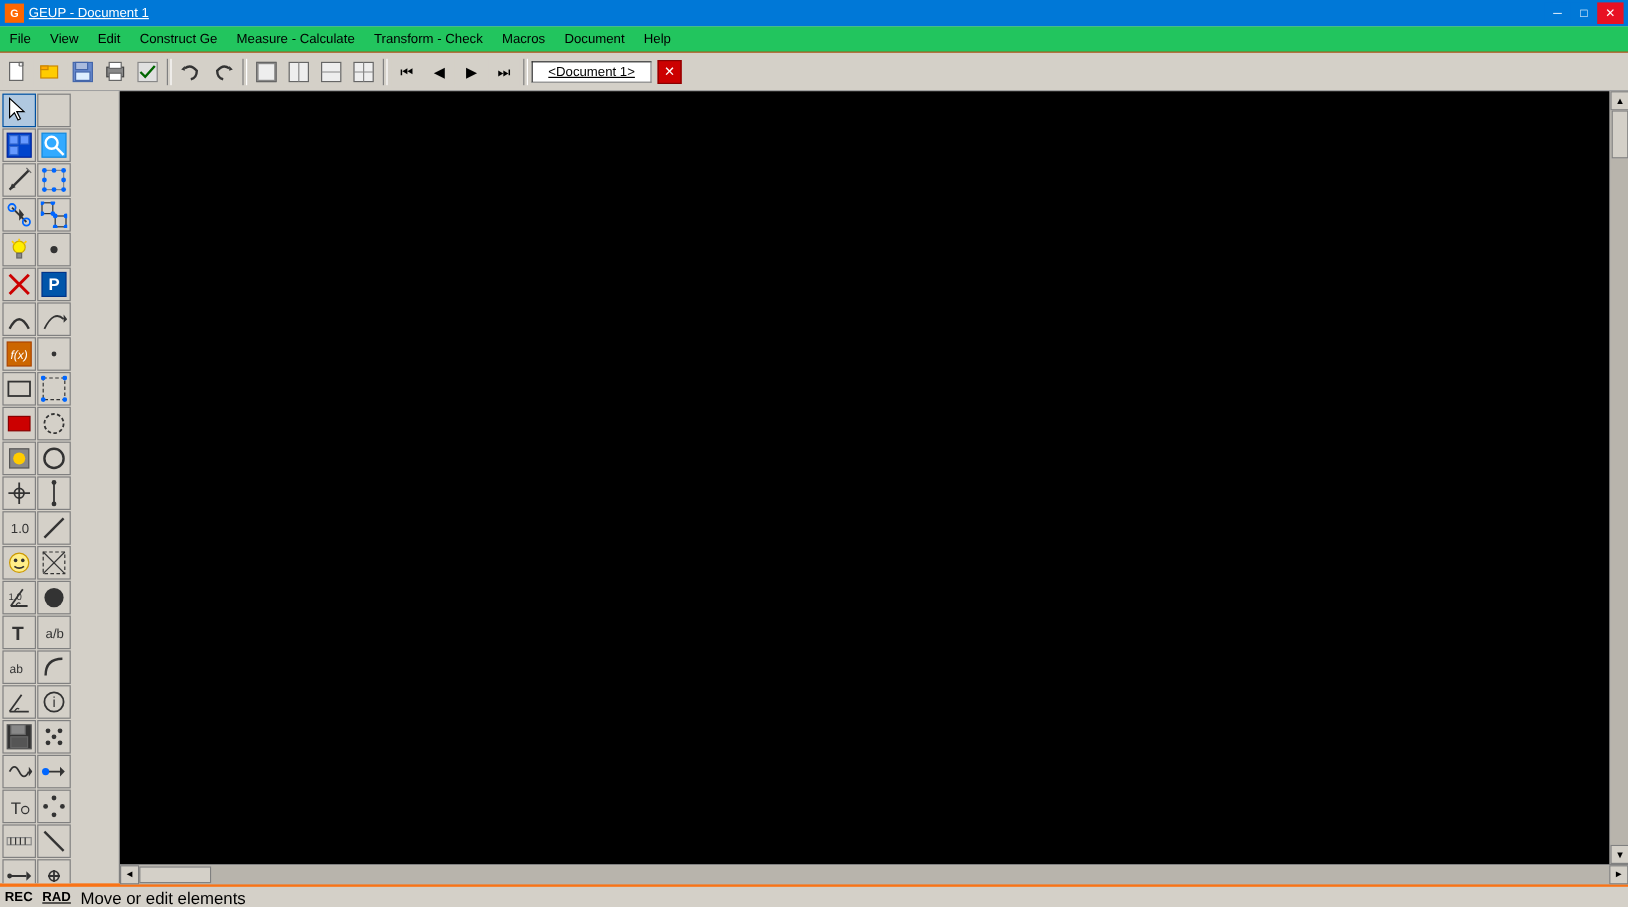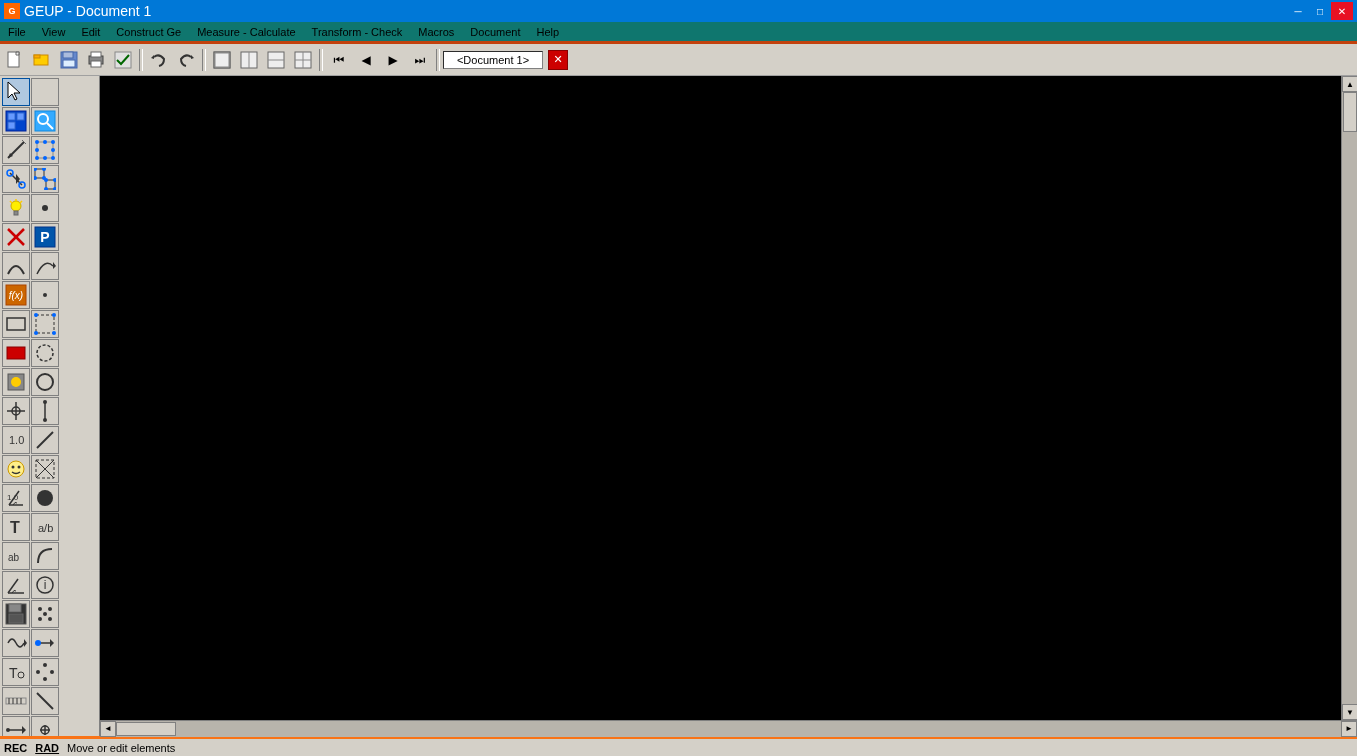--- a/index.html
+++ b/index.html
@@ -33,21 +33,22 @@
       background: #ff6600;
       display: flex;
       align-items: center;
       justify-content: center;
       font-size: 9px;
       color: white;
       font-weight: bold;
     }
     #title-text {
       color: white;
-      font-size: 14px;
+      font-size: 11px;
+      text-decoration: underline;
     }
     #window-controls {
       display: flex;
       gap: 0;
     }
     .win-btn {
       width: 22px;
       height: 18px;
       background: #0078d7;
       border: none;
@@ -55,25 +56,25 @@
       font-size: 10px;
       cursor: pointer;
       display: flex;
       align-items: center;
       justify-content: center;
     }
     .win-btn.close { background: #e81123; }
 
     
     #menu-bar {
-      background: #0f766e;
+      background: #22c55e;
       height: 22px;
       display: flex;
       align-items: center;
-      border-bottom: 3px solid #c2410c;
+      border-bottom: 1px solid #c2410c;
     }
     .menu-item {
       padding: 2px 8px;
       cursor: pointer;
       font-size: 11px;
       height: 22px;
       display: flex;
       align-items: center;
     }
 
@@ -105,20 +106,21 @@
       border-right: 1px solid #ffffff;
       margin: 0 2px;
     }
     #doc-label {
       background: white;
       border: 1px inset #808080;
       padding: 2px 6px;
       font-size: 11px;
       min-width: 100px;
       text-align: center;
+      text-decoration: underline;
     }
     #doc-close-btn {
       background: #cc0000;
       color: white;
       border: 1px solid #880000;
       width: 20px;
       height: 20px;
       cursor: pointer;
       font-size: 11px;
       display: flex;
@@ -218,21 +220,21 @@
     #status-rec {
       font-size: 11px;
       font-weight: bold;
     }
     #status-rad {
       font-size: 11px;
       font-weight: bold;
       text-decoration: underline;
     }
     #status-msg {
-      font-size: 11px;
+      font-size: 14px;
     }
     
     #bottom-scroll {
       height: 16px;
       background: #d4d0c8;
       display: flex;
       align-items: center;
       border-top: 1px solid #808080;
     }
     .hscroll-btn {

